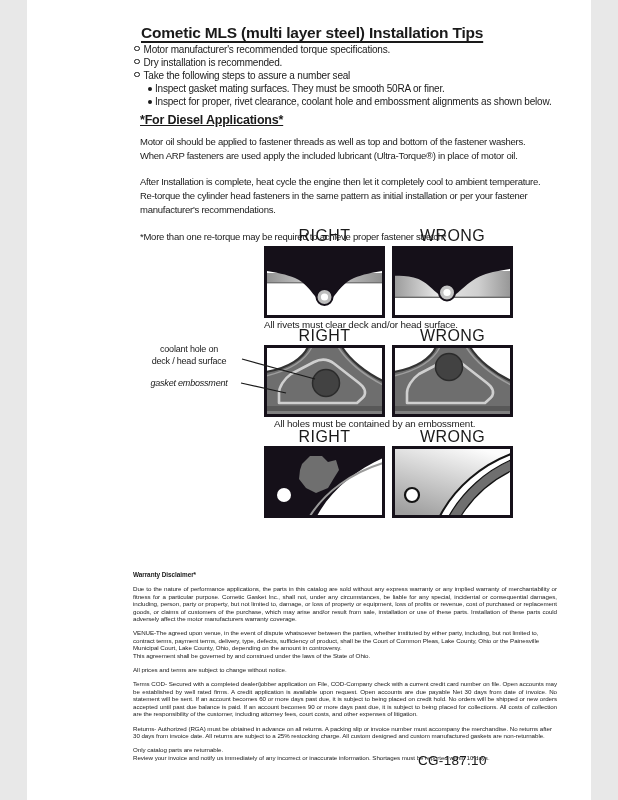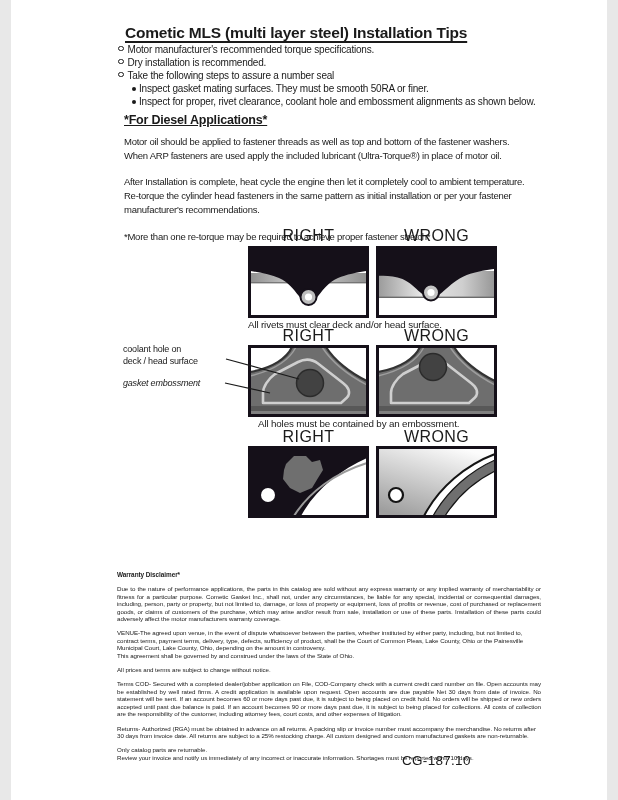--- a/index.html
+++ b/index.html
@@ -1,39 +1,39 @@
 <!DOCTYPE html>
 <html><head>
 <meta charset="utf-8">
 <style>
   html,body{margin:0;padding:0;background:#e8e8e8;}
   .page{
     position:relative; width:564px; height:800px; background:#ffffff;
     font-family:"Liberation Sans","DejaVu Sans",sans-serif; color:#1a1a1a;
-    overflow:hidden; margin:0 auto;padding-left:32px;
+    overflow:hidden; margin:0 auto;
   }
   .title{
     position:absolute; left:114px; top:24px; margin:0;
     font-size:15.5px; font-weight:bold; letter-spacing:-0.2px;
     text-decoration:underline; text-underline-offset:3px; text-decoration-thickness:1.5px;
   }
   .bullets{position:absolute; left:107px; top:43px; font-size:10px; letter-spacing:-0.2px;}
   .bullet-row{line-height:13px; white-space:nowrap;}
   .bullet-row.sub{margin-left:14px;}
   .mk1{display:inline-block; width:3.5px; height:3.5px; border:1px solid #1a1a1a; border-radius:50%; margin-right:4px; vertical-align:2px;}
   .mk2{display:inline-block; width:4px; height:4px; background:#1a1a1a; border-radius:50%; margin-right:3px; vertical-align:1.5px;}
   .diesel{position:absolute; left:113px; top:113px; width:424px;}
   .diesel h2{margin:0 0 8px 0; font-size:12.5px; font-weight:bold; letter-spacing:-0.2px;text-decoration:underline;}
   .diesel p{margin:0 18px 13px 0; font-size:9.5px; line-height:13.7px; letter-spacing:-0.25px;}
   .diagrams{position:absolute; left:0; top:225px; width:618px; height:330px;}
   .dg-label{position:absolute; width:121px; text-align:center; font-size:16px; letter-spacing:0.4px; line-height:14px;}
   .dg-box{position:absolute; width:121px; height:72px; line-height:0;}
   .dg-caption{position:absolute; font-size:9.8px; line-height:12px; letter-spacing:-0.15px;}
   .pre{white-space:pre-line;}
-  .anno{position:absolute; width:100px; text-align:left; font-size:9px; line-height:11.5px; letter-spacing:-0.2px;}
+  .anno{position:absolute; width:100px; text-align:center; font-size:9px; line-height:11.5px; letter-spacing:-0.2px;}
   .overlay{position:absolute; left:0; top:0; width:618px; height:330px; pointer-events:none;}
   .legal{position:absolute; left:106px; top:571px; width:424px; font-size:6.2px; line-height:7.4px; letter-spacing:-0.05px;}
   .legal h3{margin:0 0 7px 0; font-size:6.4px; font-weight:bold;}
   .legal p{margin:0 0 7px 0;}
   .legal p.just{text-align:justify;}
   .pagecode{position:absolute; left:391px; top:753px; font-size:13.5px; letter-spacing:0.3px;}
 </style>
 </head>
 <body>
 

